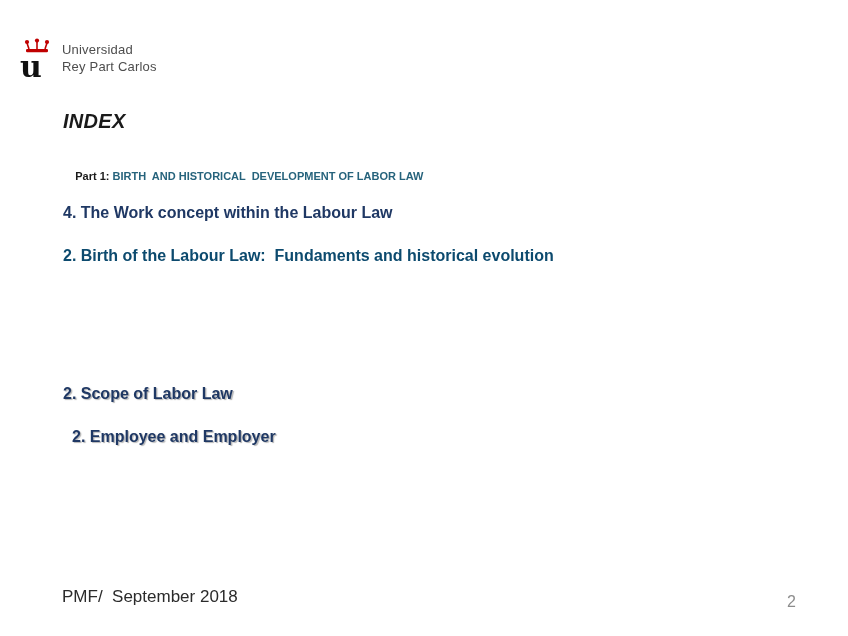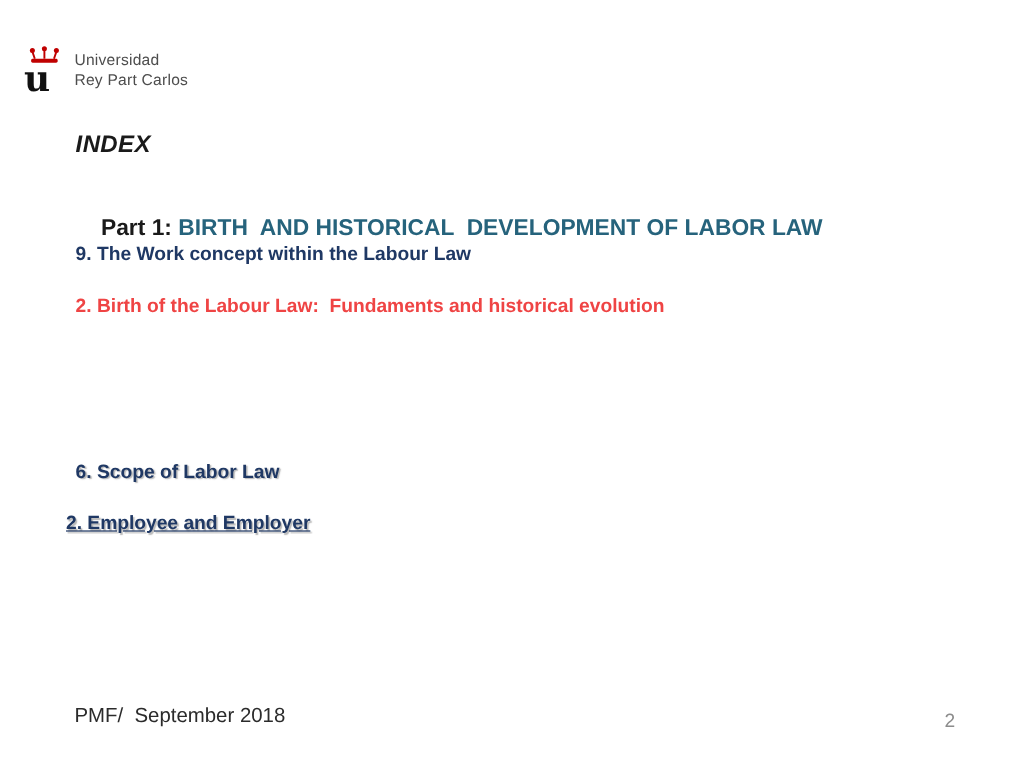--- a/index.html
+++ b/index.html
@@ -22,28 +22,28 @@
   .logo-text{
     margin-left:8px;margin-bottom:2px;
     font-size:13px;line-height:1.35;color:#4d4d4d;letter-spacing:0.2px;
   }
   
   .line{position:absolute;white-space:pre;}
   .title{
     left:63px;top:110px;
     font-size:20px;font-weight:bold;color:#1a1a1a;letter-spacing:0.3px;font-style:italic;
   }
-  .heading{font-size:19px;font-weight:bold;}
+  .heading{font-size:11px;font-weight:bold;}
   .item{font-size:16px;font-weight:bold;}
   .part1-heading{left:63px;top:158px;}
   .p1-item1{left:63px;top:204px;}
   .p1-item2{left:63px;top:247px;}
   .part2-heading{left:66px;top:339px;text-shadow:1.3px 1.3px 1px rgba(90,90,90,0.45);}
   .p2-item1{left:63px;top:385px;text-shadow:1.3px 1.3px 1px rgba(90,90,90,0.45);}
-  .p2-item2{left:55px;top:428px;text-shadow:1.3px 1.3px 1px rgba(90,90,90,0.45);text-decoration:underline;}
+  .p2-item2{left:72px;top:428px;text-shadow:1.3px 1.3px 1px rgba(90,90,90,0.45);}
   .footer{
     left:62px;top:587px;
     font-size:17px;color:#2b2b2b;
   }
   .page-number{
     left:787px;top:593px;
     font-size:16px;color:#8c8c8c;
   }
 </style>
 </head>
@@ -71,24 +71,24 @@
       <div>Rey Part Carlos</div>
     </div>
   </div>
 
   <div class="line title">INDEX</div>
 
   <div class="line heading part1-heading">
     <span style="color:#1a1a1a">Part 1: </span><span style="color:#26637c">BIRTH  AND HISTORICAL  DEVELOPMENT OF LABOR LAW</span>
   </div>
 
-  <div class="line item p1-item1" style="color:#1f3864">9. The Work concept within the Labour Law</div>
-  <div class="line item p1-item2" style="color:#ef4444">2. Birth of the Labour Law:  Fundaments and historical evolution</div>
+  <div class="line item p1-item1" style="color:#1f3864">4. The Work concept within the Labour Law</div>
+  <div class="line item p1-item2" style="color:#0c4a6e">2. Birth of the Labour Law:  Fundaments and historical evolution</div>
 
 
-  <div class="line item p2-item1" style="color:#1f3864">6. Scope of Labor Law</div>
+  <div class="line item p2-item1" style="color:#1f3864">2. Scope of Labor Law</div>
   <div class="line item p2-item2" style="color:#1f3864">2. Employee and Employer</div>
 
   <div class="line footer">PMF/  September 2018</div>
 
   <div class="line page-number">2</div>
 
 </div>
 
 </body></html>

